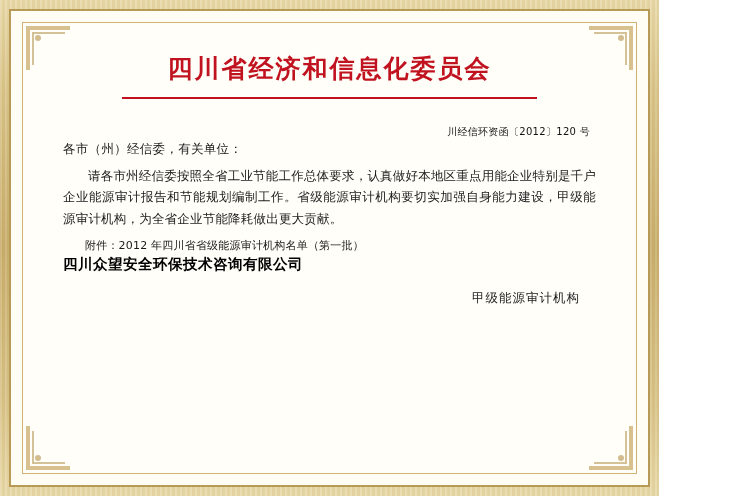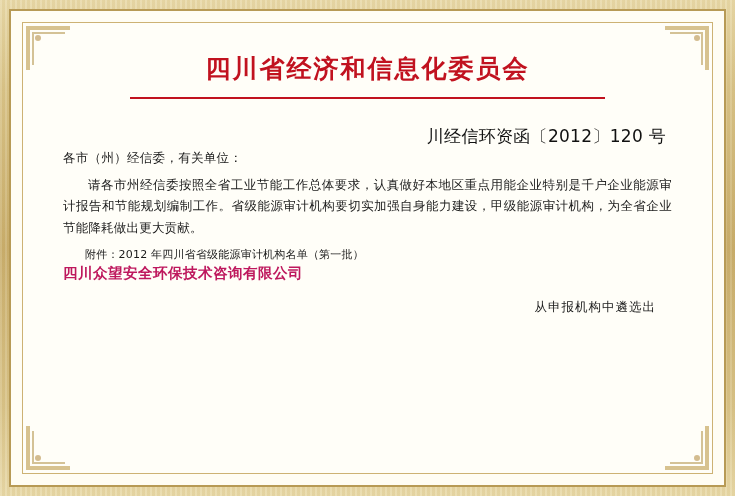--- a/index.html
+++ b/index.html
@@ -10,21 +10,21 @@
     width: 735px;
     height: 496px;
     font-family: "DejaVu Sans", sans-serif;
     background: #ffffff;
     overflow: hidden;
   }
 
   
   .cert {
     position: relative;
-    width: 735px;
+    width: 659px;
     height: 496px;
     box-sizing: border-box;
     background:
       linear-gradient(180deg, #e8d9a8 0%, #d9c489 18%, #c9ae6c 50%, #d9c489 82%, #e8d9a8 100%);
     padding: 9px;
   }
   .cert-band {
     position: absolute;
     inset: 0;
     pointer-events: none;
@@ -89,21 +89,21 @@
   .title-rule {
     margin: 14px auto 0 auto;
     width: 78%;
     height: 2px;
     background: #c1121f;
   }
 
   .docnum {
     margin-top: 26px;
     text-align: right;
-    font-size: 17px;
+    font-size: 10px;
     color: #111;
     padding-right: 6px;
     letter-spacing: 0.3px;
   }
 
   .addressee {
     margin-top: 2px;
     font-size: 12.5px;
     letter-spacing: 0.3px;
   }
@@ -128,21 +128,21 @@
   .subhead {
     margin-top: 3px;
     font-size: 14px;
     font-weight: bold;
     letter-spacing: 0.5px;
   }
   .orgname {
     margin-top: 2px;
     font-size: 14.5px;
     font-weight: bold;
-    color: #be185d;
+    color: #000000;
     letter-spacing: 0.5px;
   }
 
   .signdate {
     margin-top: 16px;
     text-align: right;
     font-size: 12.5px;
     padding-right: 16px;
     letter-spacing: 1px;
   }
@@ -193,18 +193,18 @@
         <div class="docnum">川经信环资函〔2012〕120 号</div>
 
         <div class="addressee">各市（州）经信委，有关单位：</div>
 
         <p class="body-para">请各市州经信委按照全省工业节能工作总体要求，认真做好本地区重点用能企业特别是千户企业能源审计报告和节能规划编制工作。省级能源审计机构要切实加强自身能力建设，甲级能源审计机构，为全省企业节能降耗做出更大贡献。</p>
 
         <div class="attach">附件：2012 年四川省省级能源审计机构名单（第一批）</div>
 
         <div class="orgname">四川众望安全环保技术咨询有限公司</div>
 
-        <div class="signdate">从申报机构中遴选出</div>
+        <div class="signdate">甲级能源审计机构</div>
 
       </div>
     </div>
   </div>
 </div>
 
 </body></html>

